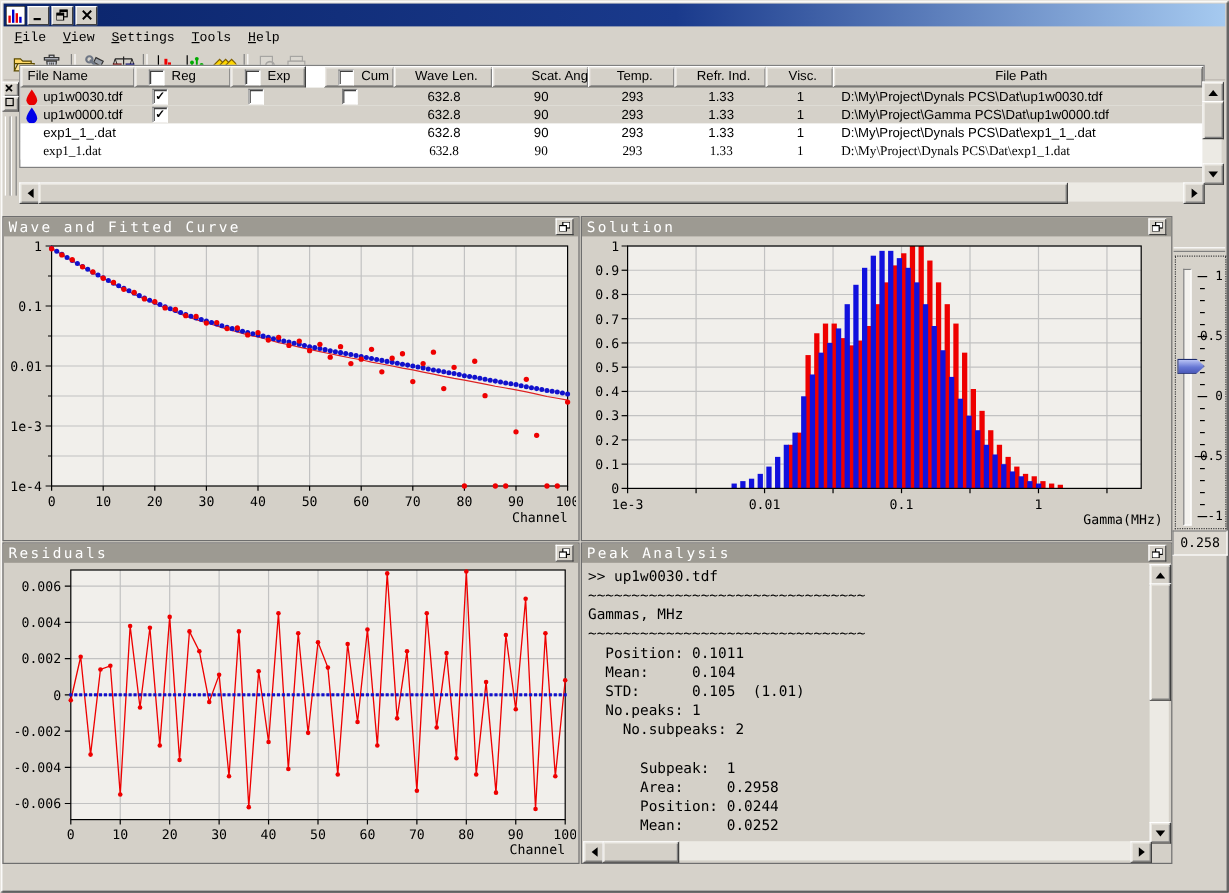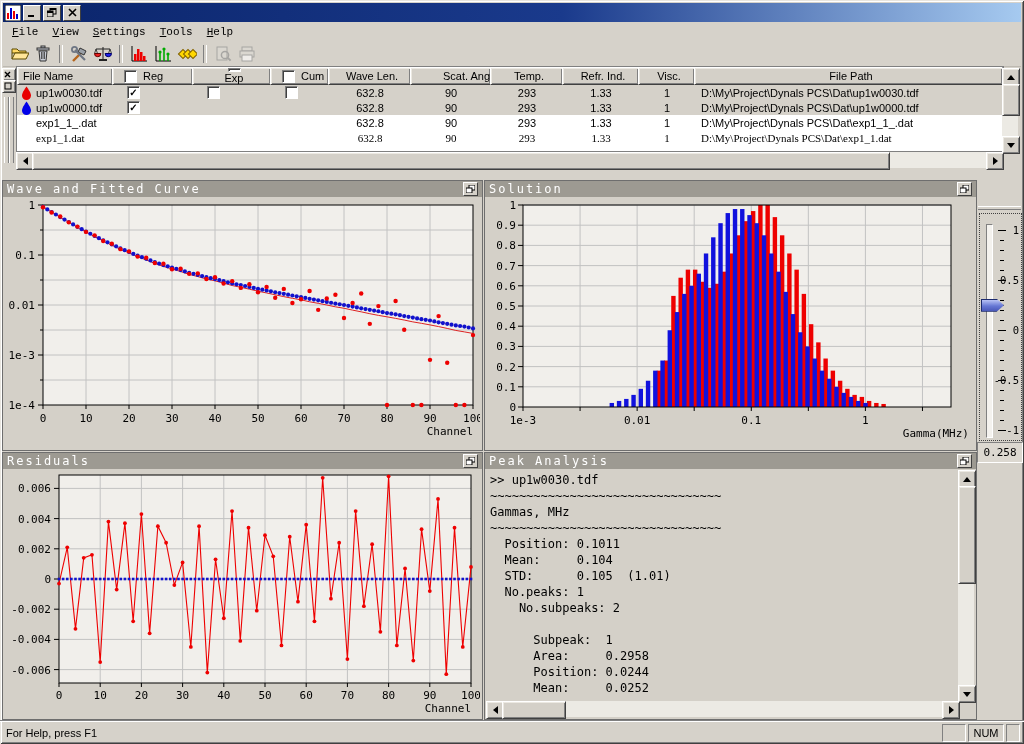--- a/index.html
+++ b/index.html
@@ -19,21 +19,21 @@
   .menuitem .u{text-decoration:underline;}
   #toolbar{left:3px;top:41px;right:3px;height:25px;display:flex;align-items:center;padding-left:4px;border-bottom:1px solid #bdb9b1;}
   .tbtn{width:23px;height:22px;display:flex;align-items:center;justify-content:center;margin-right:1px;}
   .tsep{width:2px;height:18px;margin:0 4px;border-left:1px solid #808080;border-right:1px solid #fff;}
   
   .raised{background:#d4d0c8;border:1px solid;border-color:#fff #404040 #404040 #fff;box-shadow:inset 1px 1px 0 #ece9e2,inset -1px -1px 0 #808080;}
   
   #dockstrip{left:2px;top:67px;width:13px;height:101px;}
   .dockbtn{position:absolute;left:0;width:12px;height:11px;}
   .groove{position:absolute;width:3px;background:#d4d0c8;border-left:1px solid #fff;border-right:1px solid #808080;}
-  #filetable{left:16px;top:66px;width:986px;height:84px;background:#fff;border:1px solid #808080;overflow:hidden;}
+  #filetable{left:16px;top:54px;width:986px;height:84px;background:#fff;border:1px solid #808080;overflow:hidden;}
   .th{position:absolute;top:0;height:18px;background:#d4d0c8;border:1px solid;border-color:#fff #404040 #404040 #fff;
       box-shadow:inset 1px 1px 0 #ece9e2,inset -1px -1px 0 #808080;display:flex;align-items:center;justify-content:flex-start;
       padding-left:5px;box-sizing:border-box;overflow:hidden;white-space:nowrap;}
   .trow{position:absolute;left:0;width:100%;height:15px;}
   .td{position:absolute;top:0;height:15px;display:flex;align-items:center;box-sizing:border-box;overflow:hidden;white-space:nowrap;}
   .cbx{width:11px;height:11px;background:#fff;border:1px solid;border-color:#808080 #fff #fff #808080;box-shadow:inset 1px 1px 0 #404040;
        display:flex;align-items:center;justify-content:center;font-size:10px;font-weight:bold;line-height:9px;}
   
   .sb{position:absolute;background:#eceae4;}
   .sbtn{position:absolute;width:16px;height:16px;display:flex;align-items:center;justify-content:center;}
@@ -202,21 +202,21 @@
   </div>
 
   <div id="filetable" class="abs">
       <div class="th" style="left: 0px; width: 96px;">
         <span>File Name</span>
       </div>
       <div class="th" style="left: 95px; width: 81px;">
         <div class="cbx" style="margin-right: 6px; margin-left: 6px;"></div>
         <span>Reg</span>
       </div>
-      <div class="th" style="left: 175px; width: 79px; flex-direction: column;">
+      <div class="th" style="left: 175px; width: 63px;">
         <div class="cbx" style="margin-right: 6px; margin-left: 6px;"></div>
         <span>Exp</span>
       </div>
       <div class="th" style="left: 253px; width: 59px;">
         <div class="cbx" style="margin-right: 6px; margin-left: 6px;"></div>
         <span>Cum</span>
       </div>
       <div class="th" style="left: 311px; width: 83px; justify-content: center;">
         <span>Wave Len.</span>
       </div>
@@ -272,21 +272,21 @@
         <div class="td" style="left: 96px; width: 80px; justify-content: flex-start; padding-left: 14px;">
           <div class="cbx">✓</div>
         </div>
         <div class="td" style="left: 176px; width: 78px;"></div>
         <div class="td" style="left: 254px; width: 58px;"></div>
         <div class="td" style="left: 312px; width: 82px; justify-content: center;">632.8</div>
         <div class="td" style="left: 394px; width: 80px; justify-content: center;">90</div>
         <div class="td" style="left: 474px; width: 72px; justify-content: center;">293</div>
         <div class="td" style="left: 546px; width: 76px; justify-content: center;">1.33</div>
         <div class="td" style="left: 622px; width: 56px; justify-content: center;">1</div>
-        <div class="td" style="left: 678px; width: 308px; padding-left: 6px;">D:\My\Project\Dynals PCS\Dat\up1w0000.tdf</div>
+        <div class="td" style="left: 678px; width: 308px; padding-left: 6px;">D:\My\Project\Gamma PCS\Dat\up1w0000.tdf</div>
       </div>
       <div class="trow" style="top: 48px; background: rgb(255, 255, 255);">
         <div class="td" style="left: 0px; width: 96px; padding-left: 19px;">
           <span>exp1_1_.dat</span>
         </div>
         <div class="td" style="left: 96px; width: 80px;"></div>
         <div class="td" style="left: 176px; width: 78px;"></div>
         <div class="td" style="left: 254px; width: 58px;"></div>
         <div class="td" style="left: 312px; width: 82px; justify-content: center;">632.8</div>
         <div class="td" style="left: 394px; width: 80px; justify-content: center;">90</div>
@@ -970,20 +970,14 @@
           <div class="slbl" style="top: 60px;">0.5</div>
           <div class="slbl" style="top: 110px;">0</div>
           <div class="slbl" style="top: 160px;">-0.5</div>
           <div class="slbl" style="top: 210px;">-1</div>
         </div>
       <div id="sliderthumb" style="top: 84.7px;"></div>
     </div>
     <div id="sliderval">0.258</div>
   </div>
 
-  <div id="statusbar" class="abs">
-    <span class="help">For Help, press F1</span>
-    <span class="scell" style="width:22px"></span>
-    <span class="scell" style="width:34px">NUM</span>
-    <span class="scell" style="width:12px"></span>
-  </div>
 
 </div>
 
 </body></html>

